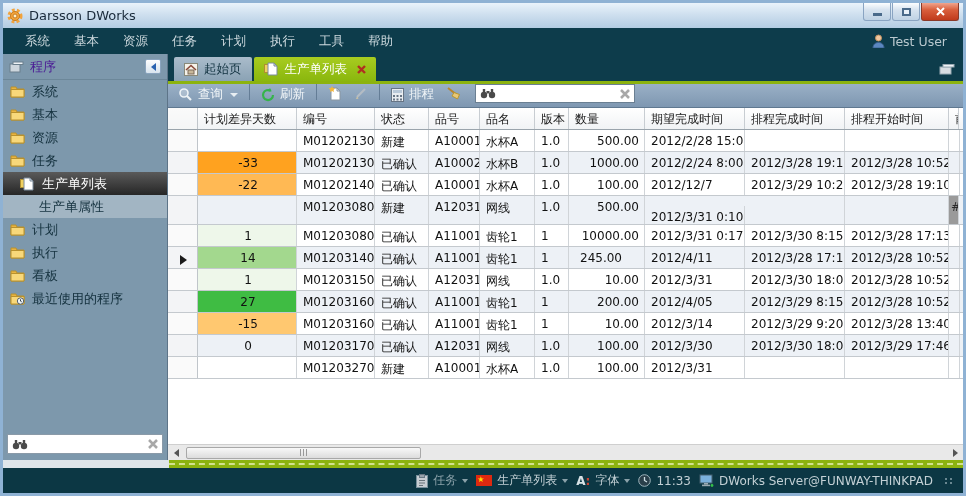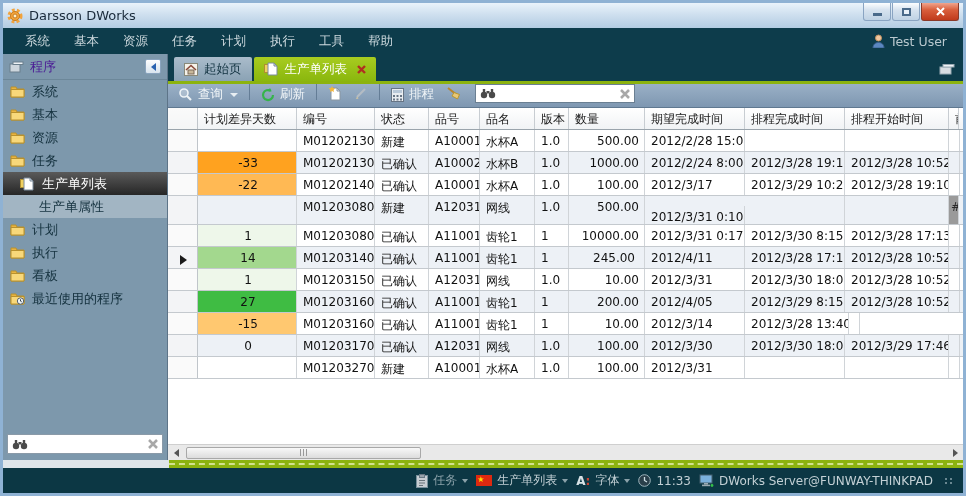--- a/index.html
+++ b/index.html
@@ -515,21 +515,21 @@
             </div>
             <div class="tr odd">
               <div class="td sel-col"></div>
               <div class="td" style="width: 99px; text-align: center; background: rgb(255, 185, 84);">-22</div>
               <div class="td" style="width: 78px;">M012021401</div>
               <div class="td" style="width: 54px;">已确认</div>
               <div class="td" style="width: 51px;">A10001</div>
               <div class="td" style="width: 55px;">水杯A</div>
               <div class="td" style="width: 34px;">1.0</div>
               <div class="td" style="width: 76px; text-align: right; padding-right: 5px;">100.00</div>
-              <div class="td" style="width: 100px;">2012/3/17</div>
+              <div class="td" style="width: 100px;">2012/12/7</div>
               <div class="td" style="width: 100px;">2012/3/29 10:20</div>
               <div class="td" style="width: 104px;">2012/3/28 19:10</div>
               <div class="td" style="width: 10px;"></div>
             </div>
             <div class="tr even">
               <div class="td sel-col"></div>
               <div class="td" style="width: 99px; text-align: center;"></div>
               <div class="td" style="width: 78px;">M012030801</div>
               <div class="td" style="width: 54px;">新建</div>
               <div class="td" style="width: 51px;">A12031</div>
@@ -558,21 +558,21 @@
             <div class="tr even">
               <div class="td sel-col">
                 <span class="cur-arrow"></span>
               </div>
               <div class="td" style="width: 99px; text-align: center; background: rgb(163, 216, 142);">14</div>
               <div class="td" style="width: 78px;">M012031402</div>
               <div class="td" style="width: 54px;">已确认</div>
               <div class="td" style="width: 51px;">A11001</div>
               <div class="td" style="width: 55px;">齿轮1</div>
               <div class="td" style="width: 34px;">1</div>
-              <div class="td" style="width: 76px; text-align: right; padding-right: 9px;">245.00</div>
+              <div class="td" style="width: 76px; text-align: right; padding-right: 22px;">245.00</div>
               <div class="td" style="width: 100px;">2012/4/11</div>
               <div class="td" style="width: 100px;">2012/3/28 17:13</div>
               <div class="td" style="width: 104px;">2012/3/28 10:52</div>
               <div class="td" style="width: 10px;"></div>
             </div>
             <div class="tr odd">
               <div class="td sel-col"></div>
               <div class="td" style="width: 99px; text-align: center; background: rgb(238, 247, 234);">1</div>
               <div class="td" style="width: 78px;">M012031501</div>
               <div class="td" style="width: 54px;">已确认</div>
@@ -602,20 +602,21 @@
             <div class="tr odd">
               <div class="td sel-col"></div>
               <div class="td" style="width: 99px; text-align: center; background: rgb(255, 200, 112);">-15</div>
               <div class="td" style="width: 78px;">M012031602</div>
               <div class="td" style="width: 54px;">已确认</div>
               <div class="td" style="width: 51px;">A11001</div>
               <div class="td" style="width: 55px;">齿轮1</div>
               <div class="td" style="width: 34px;">1</div>
               <div class="td" style="width: 76px; text-align: right; padding-right: 5px;">10.00</div>
               <div class="td" style="width: 100px;">2012/3/14</div>
+              <div class="td" style="width: 100px;">2012/3/29 9:20</div>
               <div class="td" style="width: 104px;">2012/3/28 13:40</div>
               <div class="td" style="width: 10px;"></div>
             </div>
             <div class="tr even">
               <div class="td sel-col"></div>
               <div class="td" style="width: 99px; text-align: center;">0</div>
               <div class="td" style="width: 78px;">M012031701</div>
               <div class="td" style="width: 54px;">已确认</div>
               <div class="td" style="width: 51px;">A12031</div>
               <div class="td" style="width: 55px;">网线</div>

